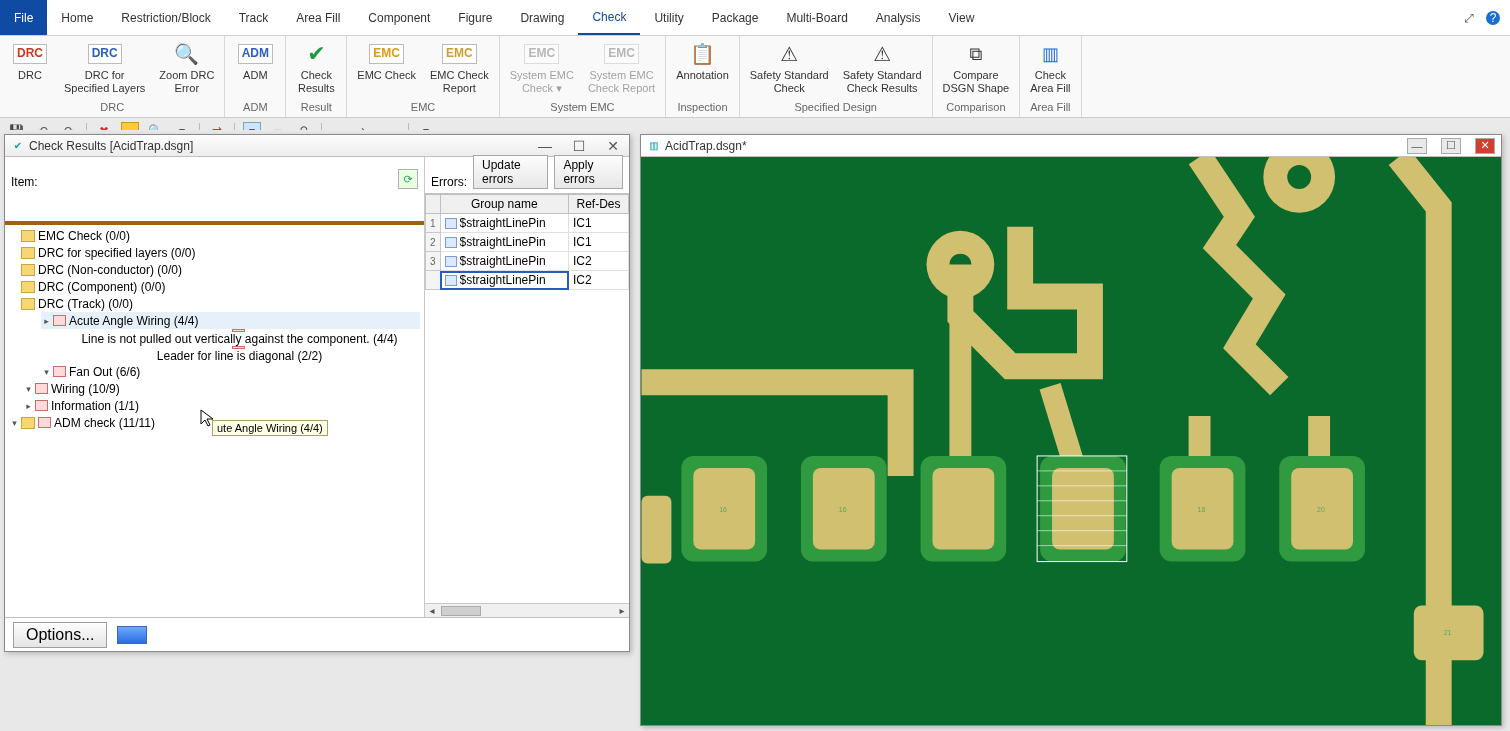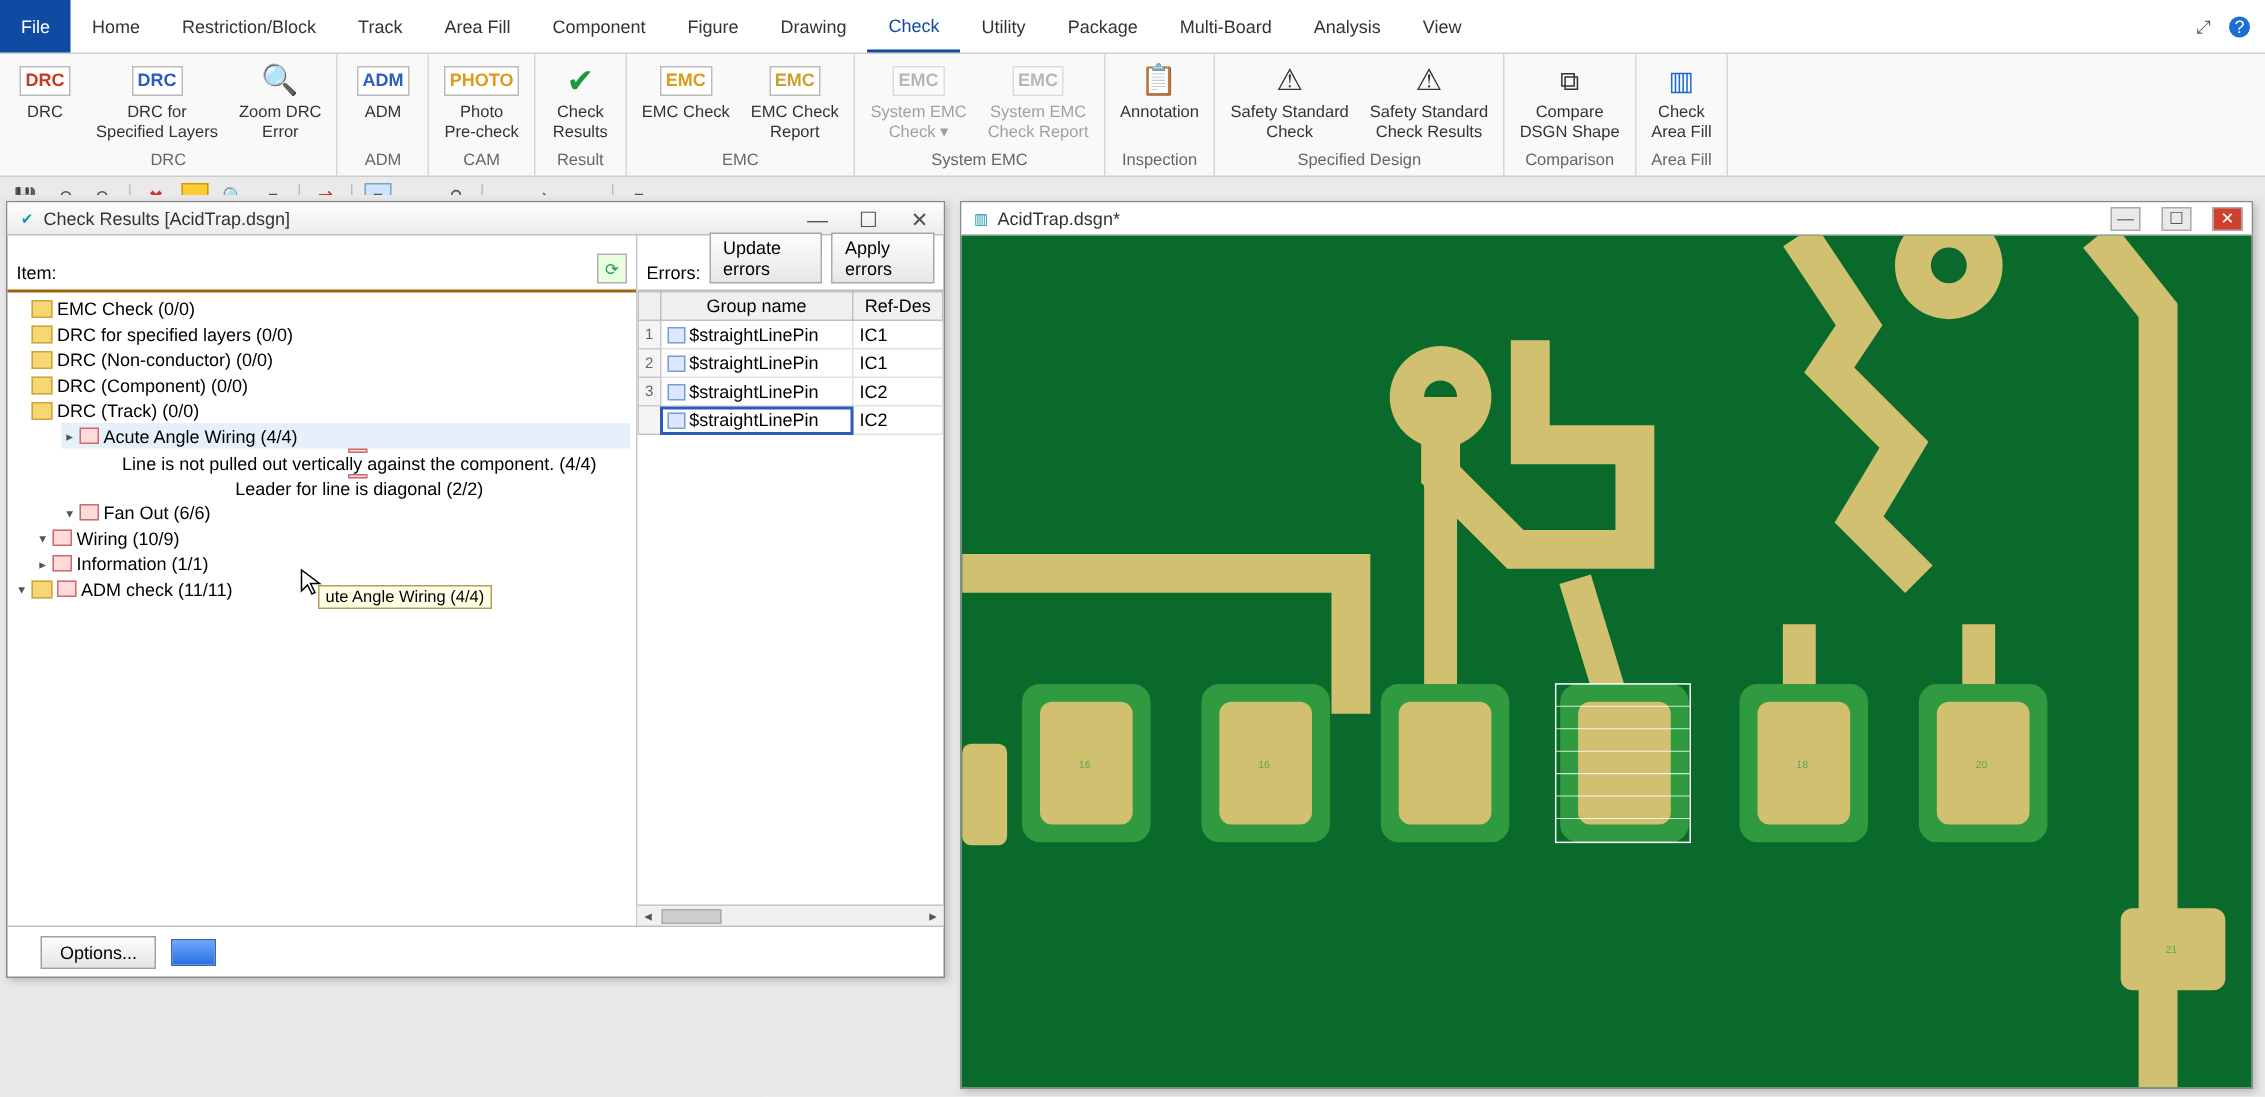--- a/index.html
+++ b/index.html
@@ -38,21 +38,21 @@
   .titlebar .tb-controls { margin-left: auto; display: flex; gap: 14px; }
   .titlebar .tb-controls span { width: 20px; text-align: center; font-size: 14px; color: #555; cursor:default; }
 
   .cr-body { display: flex; height: calc(100% - 22px); flex-direction: column; }
   .cr-upper { display: flex; flex: 1; min-height: 0; }
   .cr-left { width: 420px; display: flex; flex-direction: column; border-right: 1px solid #c8c8c8; }
   .cr-left-top { height: 36px; display: flex; align-items: flex-end; padding: 0 6px 4px 6px; font-size: 12px; }
   .cr-left-top .item-label { flex: 1; }
   .cr-left-top .small-btn { width: 20px; height: 20px; border: 1px solid #b0b0b0; background:#e8ffe0; display:flex; align-items:center; justify-content:center; font-size:11px; color:#296; }
 
-  .tree { flex: 1; overflow: auto; font-size: 12px; padding: 2px 4px; border-top:2px solid #a16207; }
+  .tree { flex: 1; overflow: auto; font-size: 12px; padding: 2px 4px; border-top:4px solid #a16207;margin-top:28px; }
   .tree-row { display: flex; align-items: center; height: 17px; white-space: nowrap; cursor:default; }
   .tree-row .tw { width: 11px; text-align:center; font-size:9px; color:#555; margin-right:1px; }
   .tree-row .tfolder { width: 14px; height: 12px; background: #f7d774; border: 1px solid #caa63c; margin-right: 3px; }
   .tree-row .terr { width: 13px; height: 11px; margin-right: 3px; position:relative; }
   .tree-row .terr::before { content:''; position:absolute; inset:0; background:#ffdada; border:1px solid #cc6b6b; }
   .tree-row.selected { background:#e6f0fb; }
   .ind1 { margin-left: 14px; } .ind2 { margin-left: 32px; } .ind3 { margin-left: 50px; flex-direction: column; }
   .tooltip-hint { position:absolute; left:207px; top:195px; background:#ffffe5; border:1px solid #b0a060; padding:1px 4px; font-size:11px; }
 
   .cr-right { flex: 1; display: flex; flex-direction: column; }
@@ -63,21 +63,21 @@
   .grid th { background:#f0f0f0; border:1px solid #c0c0c0; font-weight:normal; padding:2px 4px; font-size:12px; }
   .grid td { border:1px solid #e0e0e0; padding:1px 4px; height:19px; }
   .grid td.rowidx { background:#f4f4f4; width:12px; text-align:center; border:1px solid #c8c8c8; color:#666; font-size:10px; }
   .grid .cell-icon { display:inline-block; width:12px; height:11px; background:#dce8ff; border:1px solid #7b9ed8; margin-right:3px; vertical-align:middle; }
   .grid tr.sel td:nth-child(2){ outline:2px solid #2a5bbd; outline-offset:-2px; }
   .grid-scroll { height:14px; border-top:1px solid #c8c8c8; background:#f0f0f0; display:flex; align-items:center; }
   .grid-scroll .arrow { width:14px; text-align:center; font-size:10px; color:#555; }
   .grid-scroll .thumb { width:40px; height:10px; background:#cfcfcf; border:1px solid #aaa; margin-left:2px; }
 
   .cr-bottom { height:34px; border-top:1px solid #c0c0c0; display:flex; align-items:center; padding:0 8px; gap:10px; }
-  .cr-bottom .btn { border:1px solid #a0a0a0; background:linear-gradient(#fdfdfd,#e5e5e5); padding:3px 12px; font-size:12px;margin-left:14px; }
+  .cr-bottom .btn { border:1px solid #a0a0a0; background:linear-gradient(#fdfdfd,#e5e5e5); padding:3px 12px; font-size:16px; }
   .cr-bottom .color-btn { width:30px; height:18px; background:linear-gradient(#6ea8ff,#2a6fe0); border:1px solid #3a66b8; }
 
   
   .win.canvas { left: 640px; top: 4px; width: 862px; height: 592px; }
   .win.canvas .titlebar { background:#fff; }
   .win.canvas .tb-controls span.close { background:#d04030; color:#fff; }
   .win.canvas .tb-controls span { border:1px solid #aaa; background:#e9e9e9; font-size:11px; height:16px; display:flex; align-items:center; justify-content:center; }
   .canvas-body { position:relative; width:100%; height:calc(100% - 22px); background:#0a6a2c; overflow:hidden; }
   .canvas-body svg { position:absolute; inset:0; width:100%; height:100%; }
   .pad-outer { fill:#2f9a3f; }
@@ -141,31 +141,20 @@
     <div class="ribbon-group">
       <div class="buttons">
         <div class="rbtn">
           <div class="icon-box">
             <span style="font-weight:bold;font-size:12px;color:#2b5ec0;border:1px solid #bbb;padding:2px 3px;background:#fff;">ADM</span>
           </div>
           <div>ADM</div>
         </div>
       </div>
       <div class="group-label">ADM</div>
-    </div>
-    <div class="ribbon-group">
-      <div class="buttons">
-        <div class="rbtn">
-          <div class="icon-box">
-            <span style="font-weight:bold;font-size:12px;color:#e09a1a;border:1px solid #bbb;padding:2px 3px;background:#fff;">PHOTO</span>
-          </div>
-          <div>Photo<br>Pre-check</div>
-        </div>
-      </div>
-      <div class="group-label">CAM</div>
     </div>
     <div class="ribbon-group">
       <div class="buttons">
         <div class="rbtn">
           <div class="icon-box">
             <span style="color:#1a9a3a;font-size:22px;">✔</span>
           </div>
           <div>Check<br>Results</div>
         </div>
       </div>

